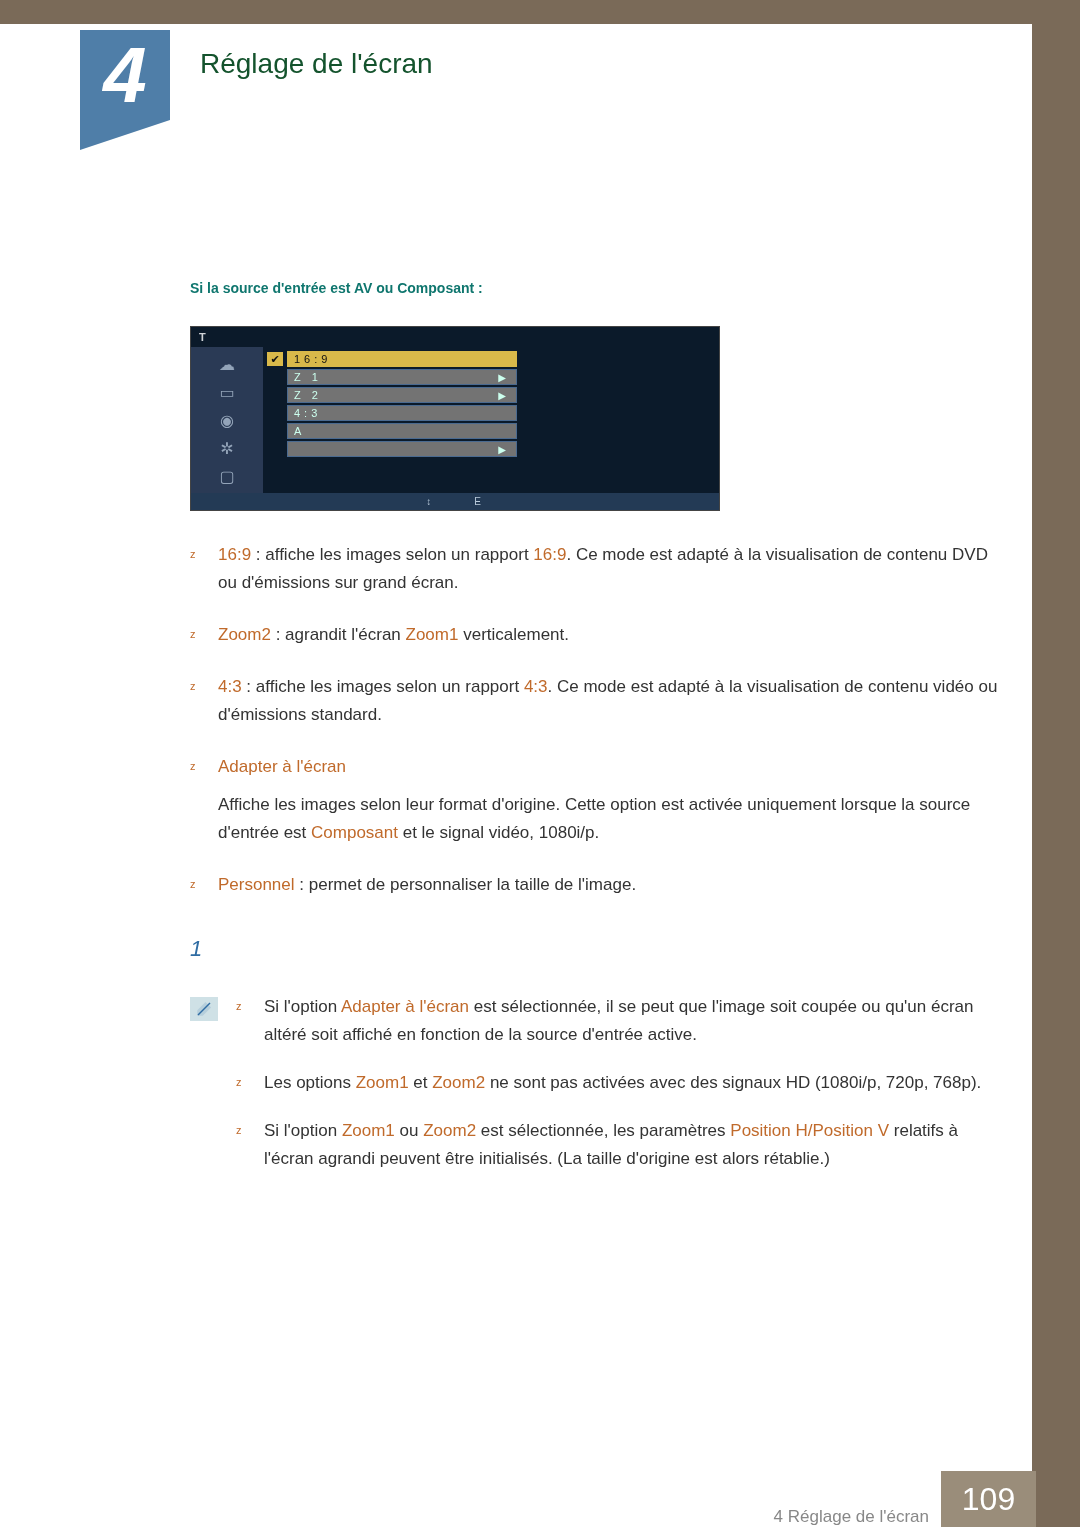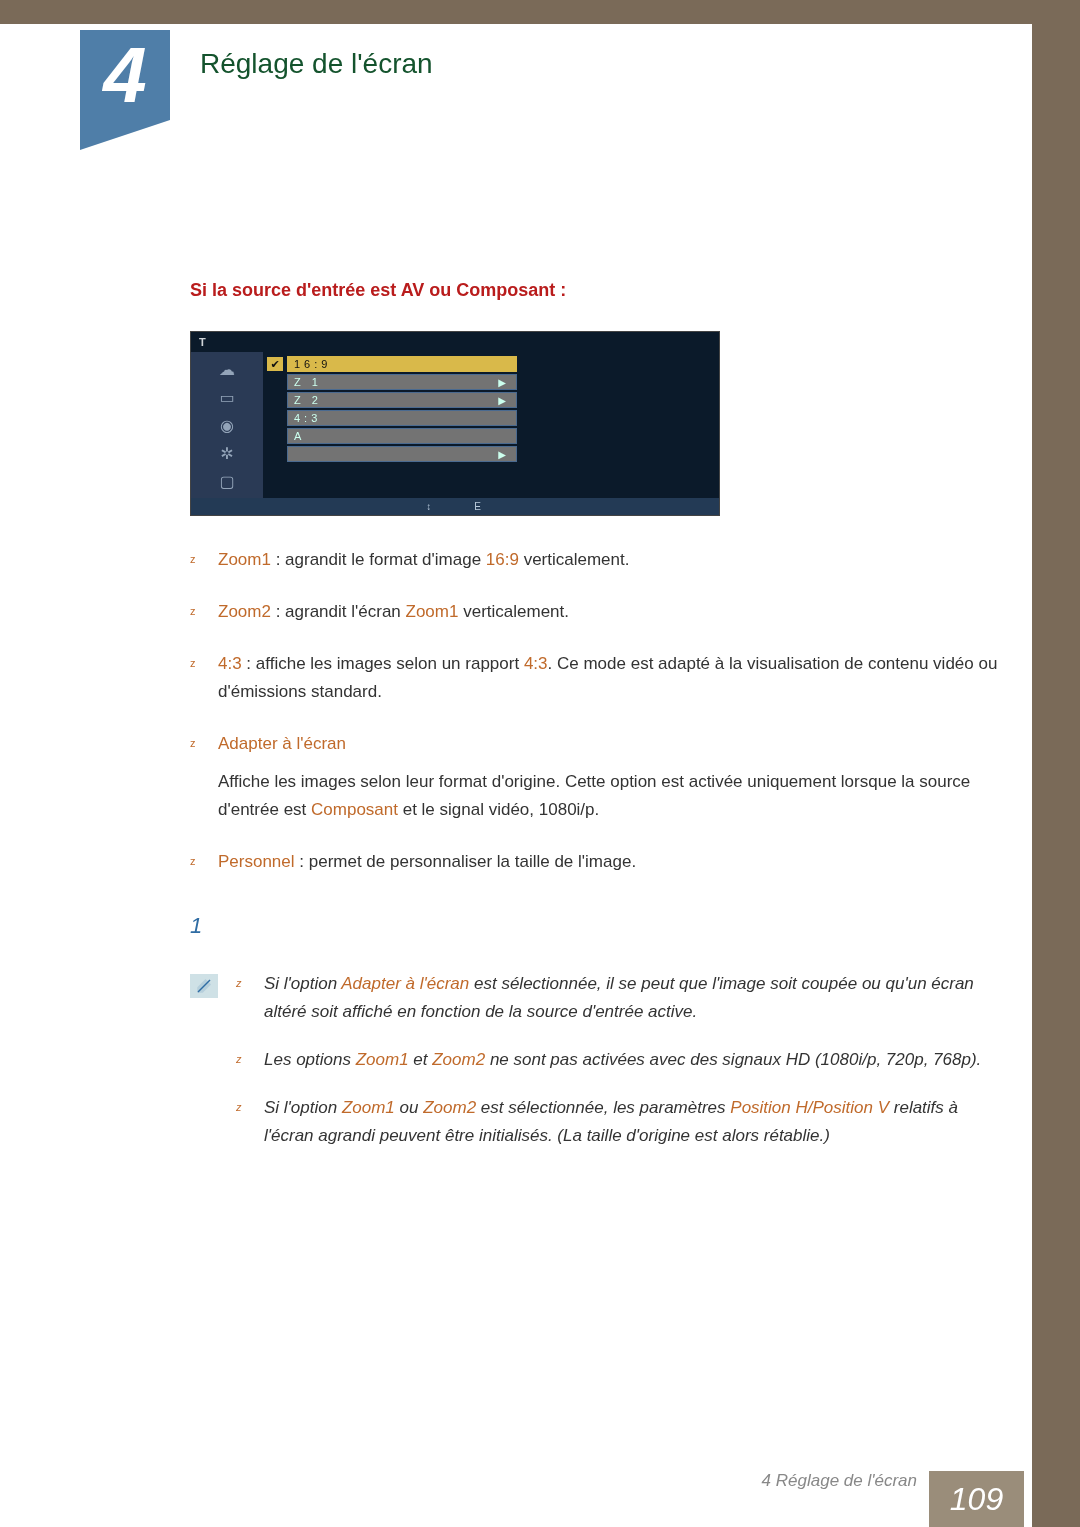--- a/index.html
+++ b/index.html
@@ -58,23 +58,23 @@
     color: #14532d;
     font-weight: 500;
   }
   .content {
     position: absolute;
     left: 190px;
     right: 80px;
     top: 180px;
   }
   .section-title {
-    color: #b91c1c;
+    color: #0f766e;
     font-weight: bold;
-    font-size: 18px;
+    font-size: 14px;
     margin-top: 100px;
     margin-bottom: 30px;
   }
   
   .osd {
     width: 530px;
     background: #0b1a2a;
     color: #d0d4d8;
     font-size: 11px;
     margin-bottom: 30px;
@@ -199,44 +199,42 @@
     display: flex;
     align-items: center;
     justify-content: center;
     margin-top: 4px;
     flex: 0 0 28px;
   }
   .note-icon svg { width: 18px; height: 18px; }
   ul.notes {
     list-style: none;
     padding: 0;
-    font-style: italic;
   }
   ul.notes > li {
     position: relative;
     padding-left: 28px;
     margin-bottom: 20px;
     line-height: 1.65;
   }
   ul.notes > li::before {
     content: "z";
     position: absolute;
     left: 0;
     top: 4px;
     color: #c06a2b;
     font-size: 11px;
   }
 
   .footer {
     position: absolute;
     bottom: 0;
-    right: 56px;
-    display: flex;
-    align-items: flex-start;
-    font-style: italic;
+    right: 44px;
+    display: flex;
+    align-items: flex-end;
   }
   .footer-text {
     color: #888;
     font-size: 17px;
     margin-right: 12px;
   }
   .footer-page {
     background: #9a8d7a;
     color: #fff;
     font-size: 32px;
@@ -317,21 +315,21 @@
       </div>
     </div>
     <div class="osd-footer">
       <span>↕</span>
       <span>E</span>
     </div>
   </div>
 
   <ul class="modes">
     <li>
-      <span class="hl">Zoom1</span><span> : agrandit le format d'image </span><span class="hl">16:9</span><span> verticalement.</span>
+      <span class="hl">16:9</span><span> : affiche les images selon un rapport </span><span class="hl">16:9</span><span>. Ce mode est adapté à la visualisation de contenu DVD ou d'émissions sur grand écran.</span>
     </li>
     <li>
       <span class="hl">Zoom2</span><span> : agrandit l'écran </span><span class="hl">Zoom1</span><span> verticalement.</span>
     </li>
     <li>
       <span class="hl">4:3</span><span> : affiche les images selon un rapport </span><span class="hl">4:3</span><span>. Ce mode est adapté à la visualisation de contenu vidéo ou d'émissions standard.</span>
     </li>
     <li>
       <div class="hl" style="margin-bottom:10px;">Adapter à l'écran</div>
       <span>Affiche les images selon leur format d'origine. Cette option est activée uniquement lorsque la source d'entrée est </span><span class="hl">Composant</span><span> et le signal vidéo, 1080i/p.</span>

